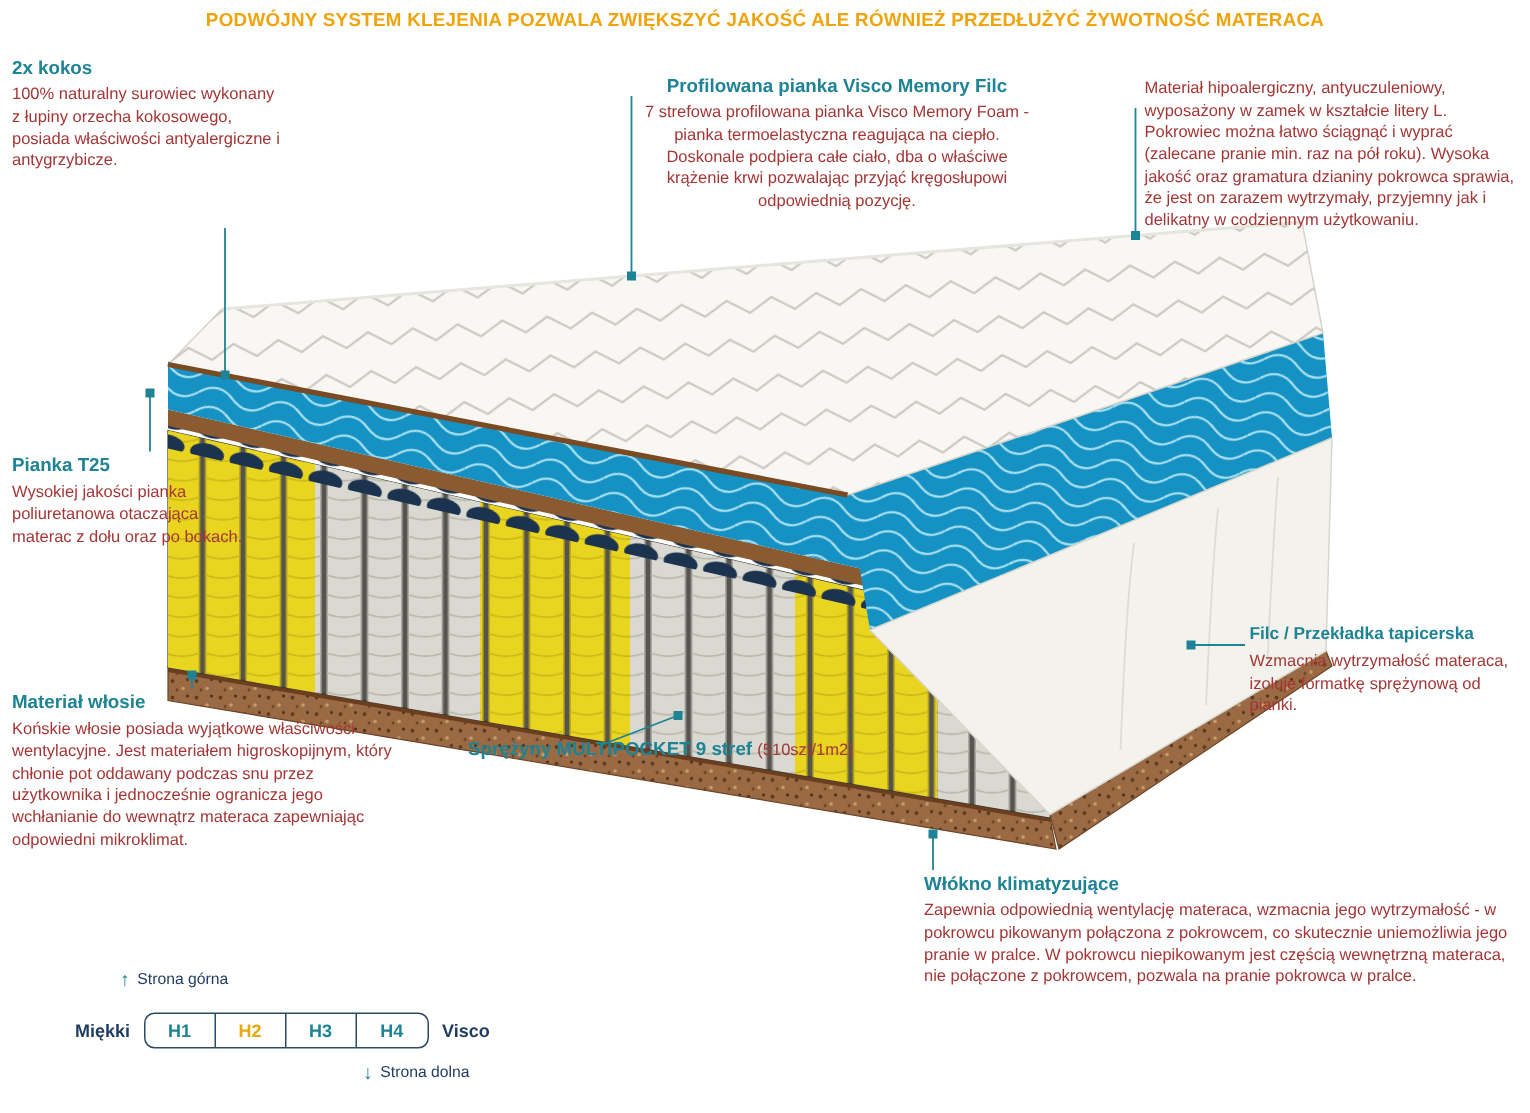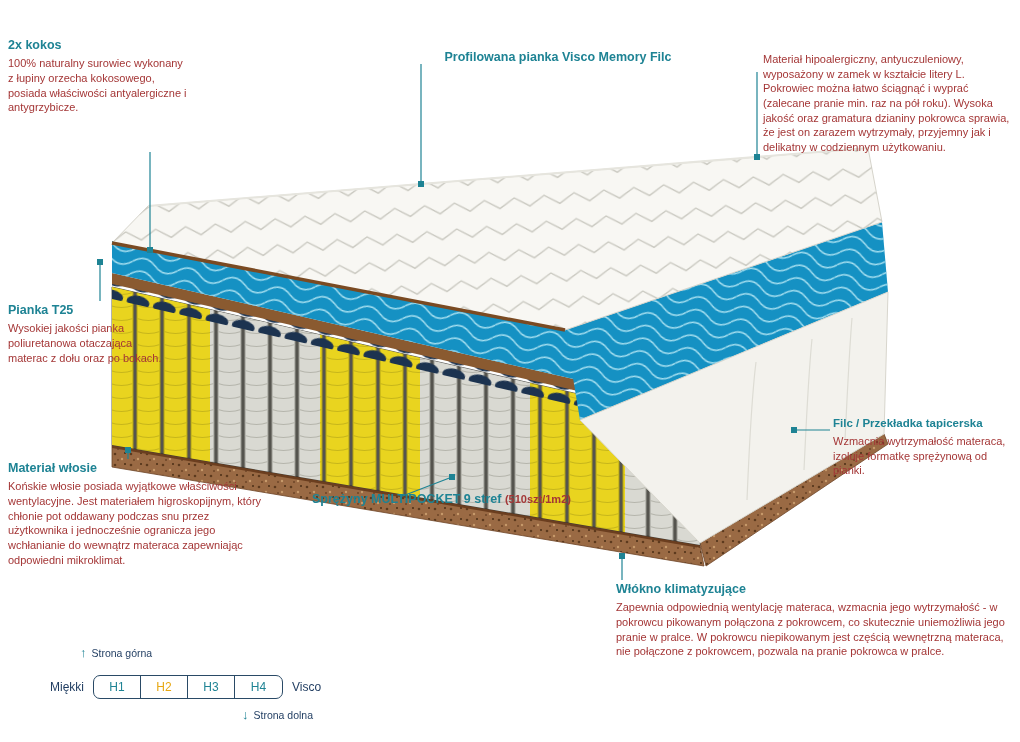--- a/index.html
+++ b/index.html
@@ -8,42 +8,42 @@
   #canvas{position:relative;width:1020px;height:742px;background:#fff;overflow:hidden}
 
   .banner{position:absolute;top:6px;left:0;width:100%;text-align:center;
     color:var(--banner-orange,#f0a30a);font-weight:bold;font-size:12.5px;letter-spacing:.2px}
 
   .mattress-svg{position:absolute;top:0;left:0}
 
   .ann{position:absolute}
   .ann-title{color:var(--accent-teal,#1e8394);font-weight:bold;font-size:12.5px;margin-bottom:4px;line-height:1.15}
   .ann-body{color:var(--body-red,#a43636);font-size:11px;line-height:1.33}
-  .ann .suffix{color:var(--body-red,#a43636);font-weight:bold;font-size:11px}
+  .ann .suffix{color:var(--body-red,#a43636);font-weight:normal;font-size:11px}
 
   .ann.kokos{left:8px;top:38px;width:180px}
   .ann.visco{left:428px;top:50px;width:260px;text-align:center}
   .ann.pokrowiec{left:763px;top:52px;width:247px}
   .ann.pianka{left:8px;top:303px;width:155px}
   .ann.wlosie{left:8px;top:461px;width:258px}
   .ann.sprezyny{left:312px;top:492px;width:292px}
   .ann.filc{left:833px;top:417px;width:182px}
   .ann.filc .ann-title{font-size:11.5px}
   .ann.wlokno{left:616px;top:582px;width:398px}
 
   .scale{position:absolute;left:50px;top:646px;width:320px}
   .scale-top,.scale-bottom{display:flex;align-items:center;gap:5px;
     color:var(--navy-label,#1d3a5f);font-size:10.5px}
   .scale-top{margin-left:30px}
   .scale-bottom{margin-left:192px;margin-top:9px}
   .scale-arrow{color:var(--accent-teal,#1e8394);font-size:13px;line-height:1}
   .scale-row{display:flex;align-items:center;gap:9px;margin-top:16px}
-  .scale-soft,.scale-hard{color:var(--navy-label,#1d3a5f);font-weight:normal;font-size:12px}
+  .scale-soft,.scale-hard{color:var(--navy-label,#1d3a5f);font-weight:bold;font-size:12px}
   .levels{display:flex;border:1.5px solid #2a4a66;border-radius:7px;overflow:hidden;background:#fff}
-  .lvl{width:47px;height:22px;line-height:22px;text-align:center;font-weight:normal;font-size:12px;
+  .lvl{width:47px;height:22px;line-height:22px;text-align:center;font-weight:bold;font-size:12px;
     color:var(--accent-teal,#2f94a6);border-right:1px solid #2a4a66}
   .lvl:last-child{border-right:none}
   .lvl.selected{color:var(--selected-level,#e7a812)}
 </style>
 </head>
 <body>
 
 <div id="canvas">
 
   <svg class="mattress-svg" width="1020" height="742" viewBox="0 0 1020 742">
@@ -143,28 +143,30 @@
         <line x1="830" y1="430" x2="794" y2="430"></line>
         <rect x="791" y="427" width="6" height="6" style="fill:var(--accent-teal,#1e8394)" stroke="none"></rect>
       </g>
       <g>
         <line x1="622" y1="580" x2="622" y2="556"></line>
         <rect x="619" y="553" width="6" height="6" style="fill:var(--accent-teal,#1e8394)" stroke="none"></rect>
       </g>
     </g>
   </svg>
 
+  <div class="banner">PODWÓJNY SYSTEM KLEJENIA POZWALA ZWIĘKSZYĆ JAKOŚĆ ALE RÓWNIEŻ PRZEDŁUŻYĆ ŻYWOTNOŚĆ MATERACA</div>
 
   <div class="ann kokos">
     <div class="ann-title">2x kokos</div>
     <div class="ann-body">100% naturalny surowiec wykonany z łupiny orzecha kokosowego, posiada właściwości antyalergiczne i antygrzybicze.</div>
   </div>
 
   <div class="ann visco">
     <div class="ann-title">Profilowana pianka Visco Memory Filc</div>
+    <div class="ann-body">7 strefowa profilowana pianka Visco Memory Foam - pianka termoelastyczna reagująca na ciepło. Doskonale podpiera całe ciało, dba o właściwe krążenie krwi pozwalając przyjąć kręgosłupowi odpowiednią pozycję.</div>
   </div>
 
   <div class="ann pokrowiec">
     <div class="ann-body">Materiał hipoalergiczny, antyuczuleniowy, wyposażony w zamek w kształcie litery L. Pokrowiec można łatwo ściągnąć i wyprać (zalecane pranie min. raz na pół roku). Wysoka jakość oraz gramatura dzianiny pokrowca sprawia, że jest on zarazem wytrzymały, przyjemny jak i delikatny w codziennym użytkowaniu.</div>
   </div>
 
   <div class="ann pianka">
     <div class="ann-title">Pianka T25</div>
     <div class="ann-body">Wysokiej jakości pianka poliuretanowa otaczająca materac z dołu oraz po bokach.</div>
   </div>

